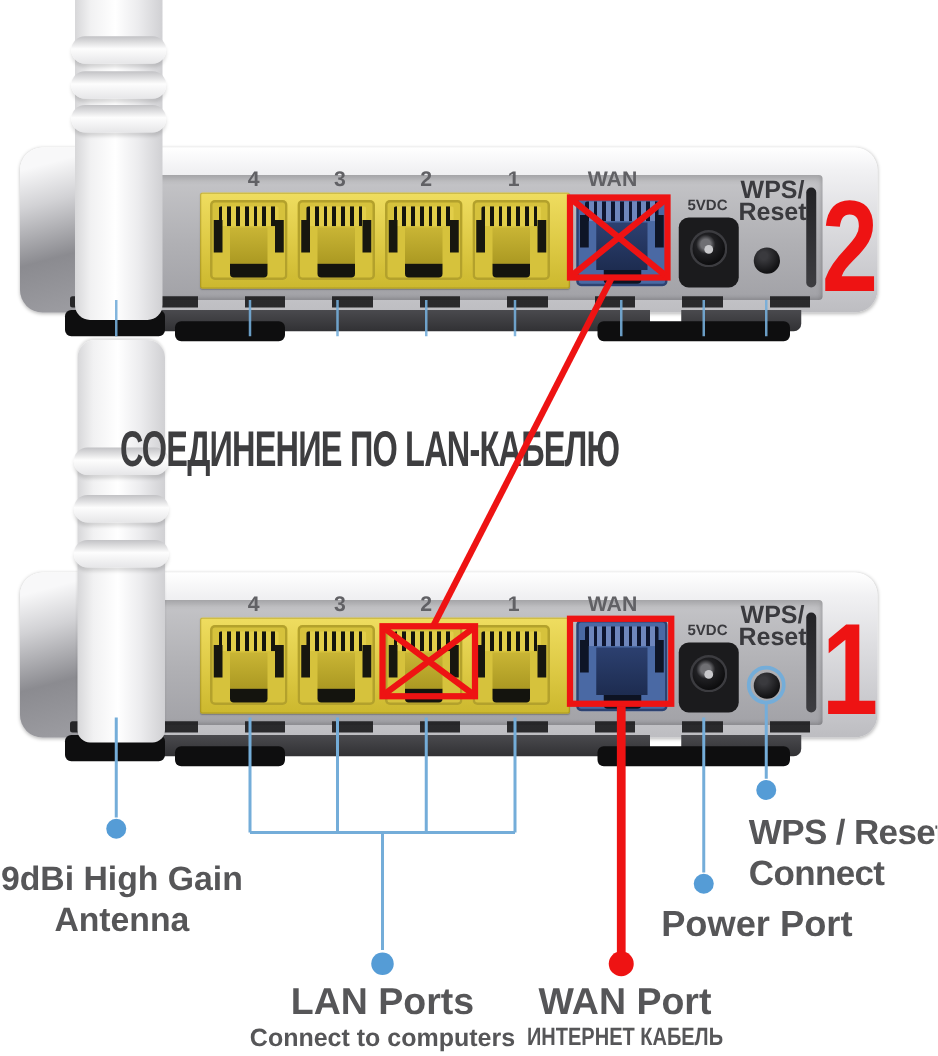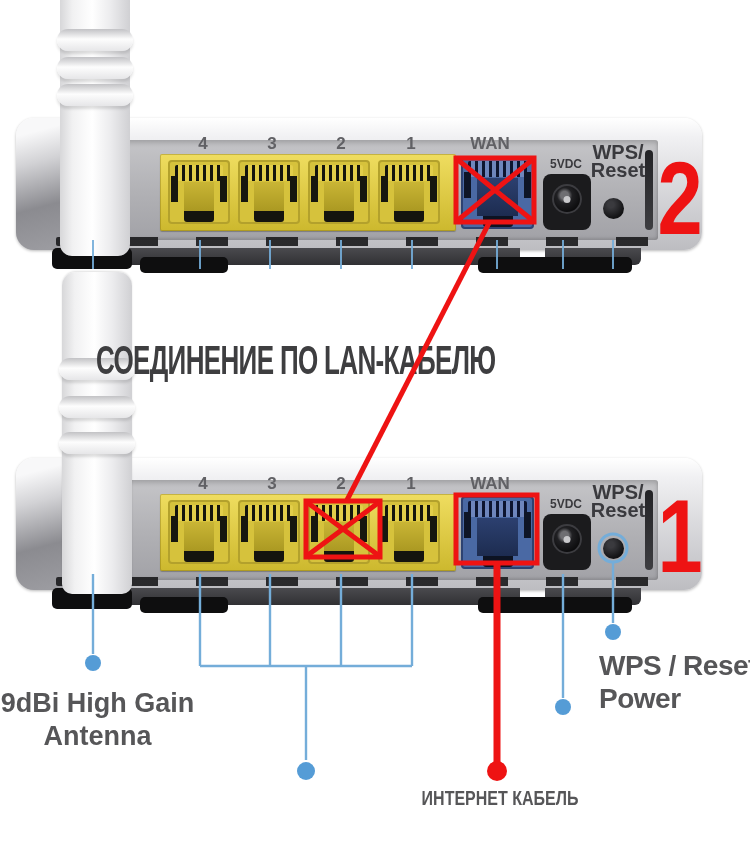--- a/index.html
+++ b/index.html
@@ -243,26 +243,32 @@
     <div class="rib" style="top:124px;"></div>
     <div class="rib" style="top:160px;"></div>
   </div>
 
   <div class="note">СОЕДИНЕНИЕ ПО LAN-КАБЕЛЮ</div>
 
   <div class="callout-label cl-antenna">
     <div>9dBi High Gain</div>
     <div>Antenna</div>
   </div>
+  <div class="callout-label cl-lan">
+    <div class="t">LAN Ports</div>
+    <div class="s">Connect to computers</div>
+  </div>
   <div class="callout-label cl-wan">
+    <div class="t">WAN Port</div>
     <div class="s">ИНТЕРНЕТ КАБЕЛЬ</div>
   </div>
+  <div class="callout-label cl-power">Power Port</div>
   <div class="callout-label cl-wps">
     <div>WPS / Reset</div>
-    <div>Power</div>
+    <div>Connect</div>
   </div>
 
   <svg class="overlay" viewBox="0 0 750 845">
 
     <g>
       <line class="blue-stroke stub" x1="93" y1="240" x2="93" y2="269"></line>
       <line class="blue-stroke stub" x1="200" y1="240" x2="200" y2="269"></line>
       <line class="blue-stroke stub" x1="270" y1="240" x2="270" y2="269"></line>
       <line class="blue-stroke stub" x1="341" y1="240" x2="341" y2="269"></line>
       <line class="blue-stroke stub" x1="412" y1="240" x2="412" y2="269"></line>

